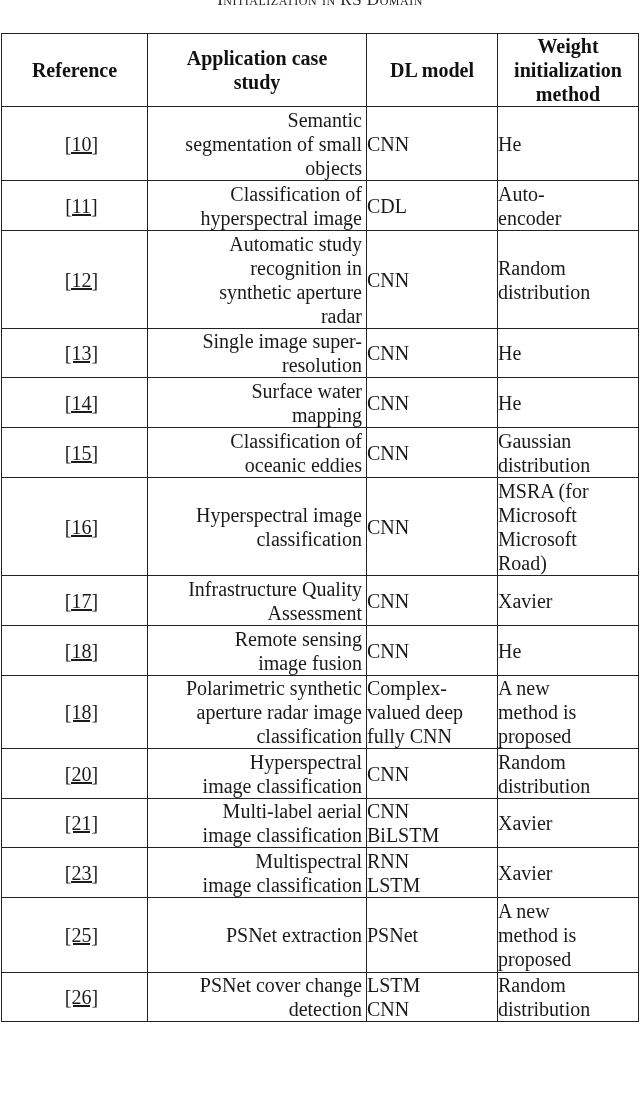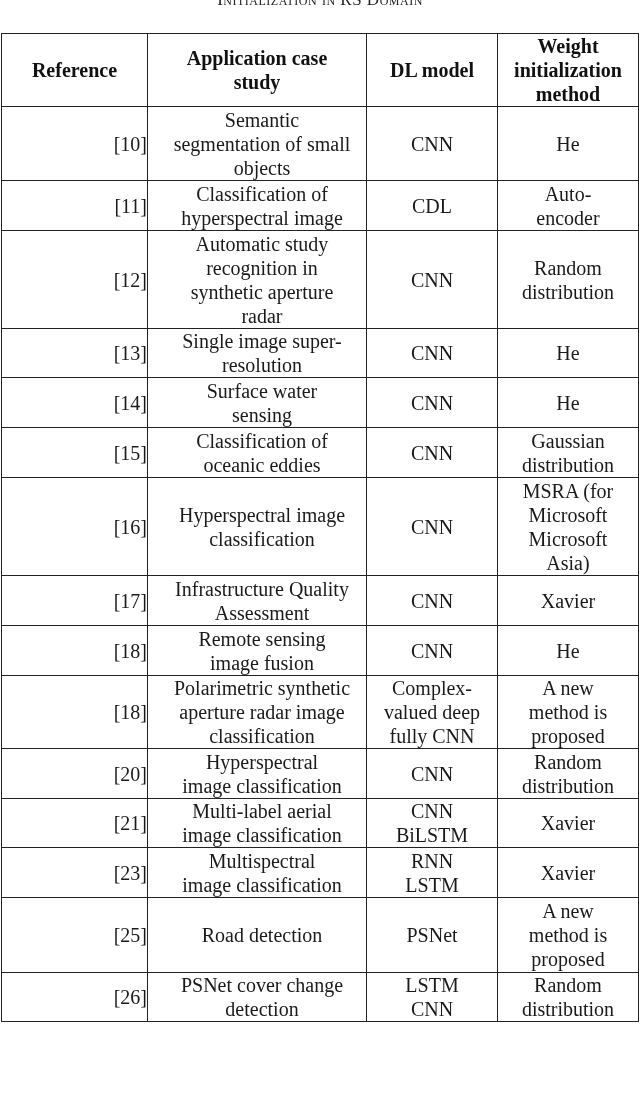--- a/index.html
+++ b/index.html
@@ -44,31 +44,32 @@
       vertical-align: middle;
       overflow: hidden;
     }
     table.rs-table th {
       font-weight: bold;
       text-align: center;
       height: 72px;
       color: #111;
     }
     table.rs-table td.ref {
+      text-align: center;
+      padding-left: 14px;
+      text-decoration: underline;
+    }
+    table.rs-table td.app {
       text-align: right;
       padding-left: 14px;
-    }
-    table.rs-table td.app {
-      text-align: center;
-      padding-left: 14px;
       padding-right: 4px;
     }
     table.rs-table td.model,
     table.rs-table td.init {
-      text-align: center;
+      text-align: left;
     }
     .line { display: block; white-space: nowrap; }
   </style>
 </head>
 <body>
 
 <div class="caption">Initialization in RS Domain</div>
 
 <table class="rs-table">
   <colgroup>
@@ -151,21 +152,21 @@
           <span class="line">CNN</span>
         </td>
         <td class="init">
           <span class="line">He</span>
         </td>
       </tr>
       <tr style="height: 50px;">
         <td class="ref">[14]</td>
         <td class="app">
           <span class="line">Surface water</span>
-          <span class="line">sensing</span>
+          <span class="line">mapping</span>
         </td>
         <td class="model">
           <span class="line">CNN</span>
         </td>
         <td class="init">
           <span class="line">He</span>
         </td>
       </tr>
       <tr style="height: 50px;">
         <td class="ref">[15]</td>
@@ -187,21 +188,21 @@
           <span class="line">Hyperspectral image</span>
           <span class="line">classification</span>
         </td>
         <td class="model">
           <span class="line">CNN</span>
         </td>
         <td class="init">
           <span class="line">MSRA (for</span>
           <span class="line">Microsoft</span>
           <span class="line">Microsoft</span>
-          <span class="line">Asia)</span>
+          <span class="line">Road)</span>
         </td>
       </tr>
       <tr style="height: 50px;">
         <td class="ref">[17]</td>
         <td class="app">
           <span class="line">Infrastructure Quality</span>
           <span class="line">Assessment</span>
         </td>
         <td class="model">
           <span class="line">CNN</span>
@@ -279,21 +280,21 @@
           <span class="line">RNN</span>
           <span class="line">LSTM</span>
         </td>
         <td class="init">
           <span class="line">Xavier</span>
         </td>
       </tr>
       <tr style="height: 75px;">
         <td class="ref">[25]</td>
         <td class="app">
-          <span class="line">Road detection</span>
+          <span class="line">PSNet extraction</span>
         </td>
         <td class="model">
           <span class="line">PSNet</span>
         </td>
         <td class="init">
           <span class="line">A new</span>
           <span class="line">method is</span>
           <span class="line">proposed</span>
         </td>
       </tr>

